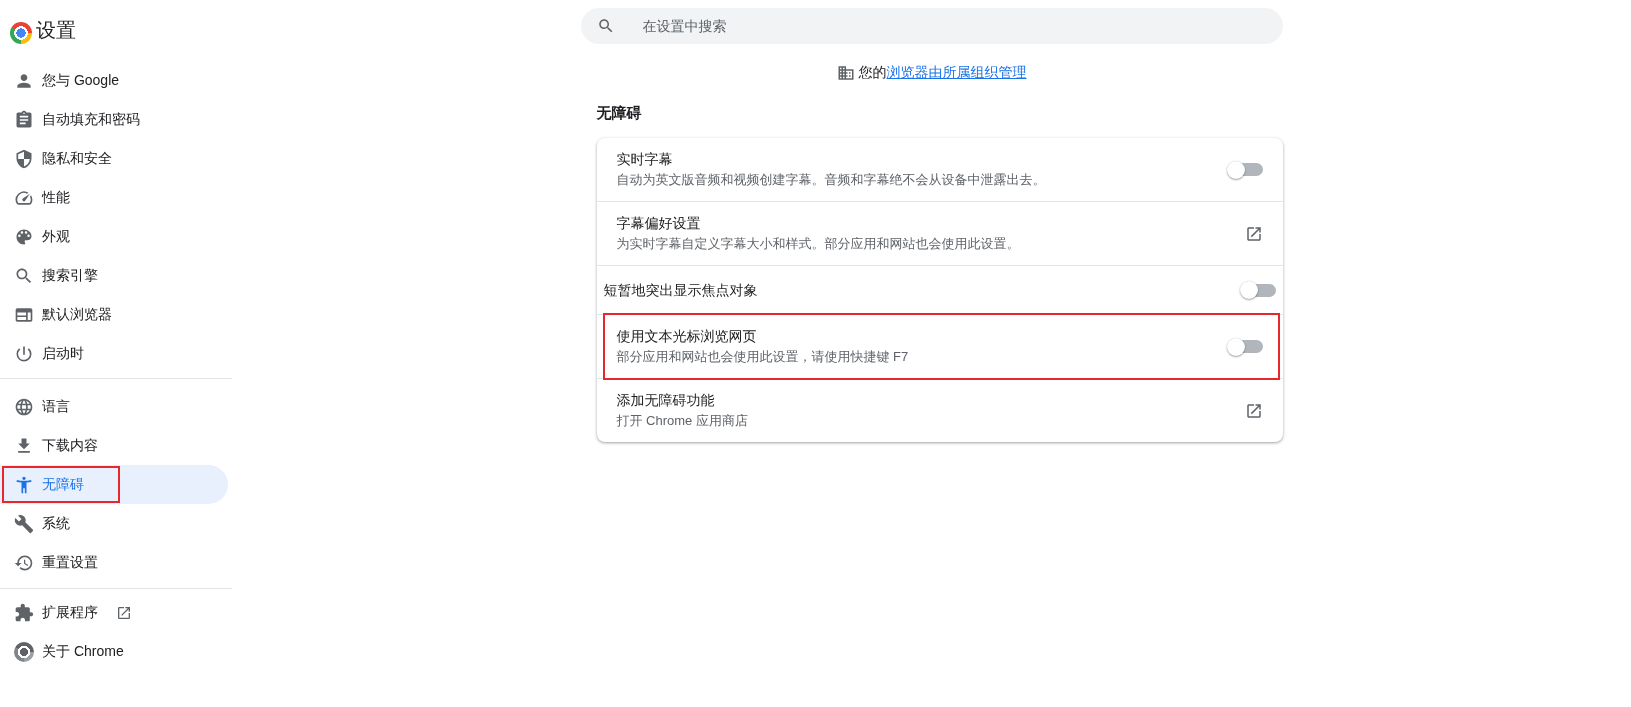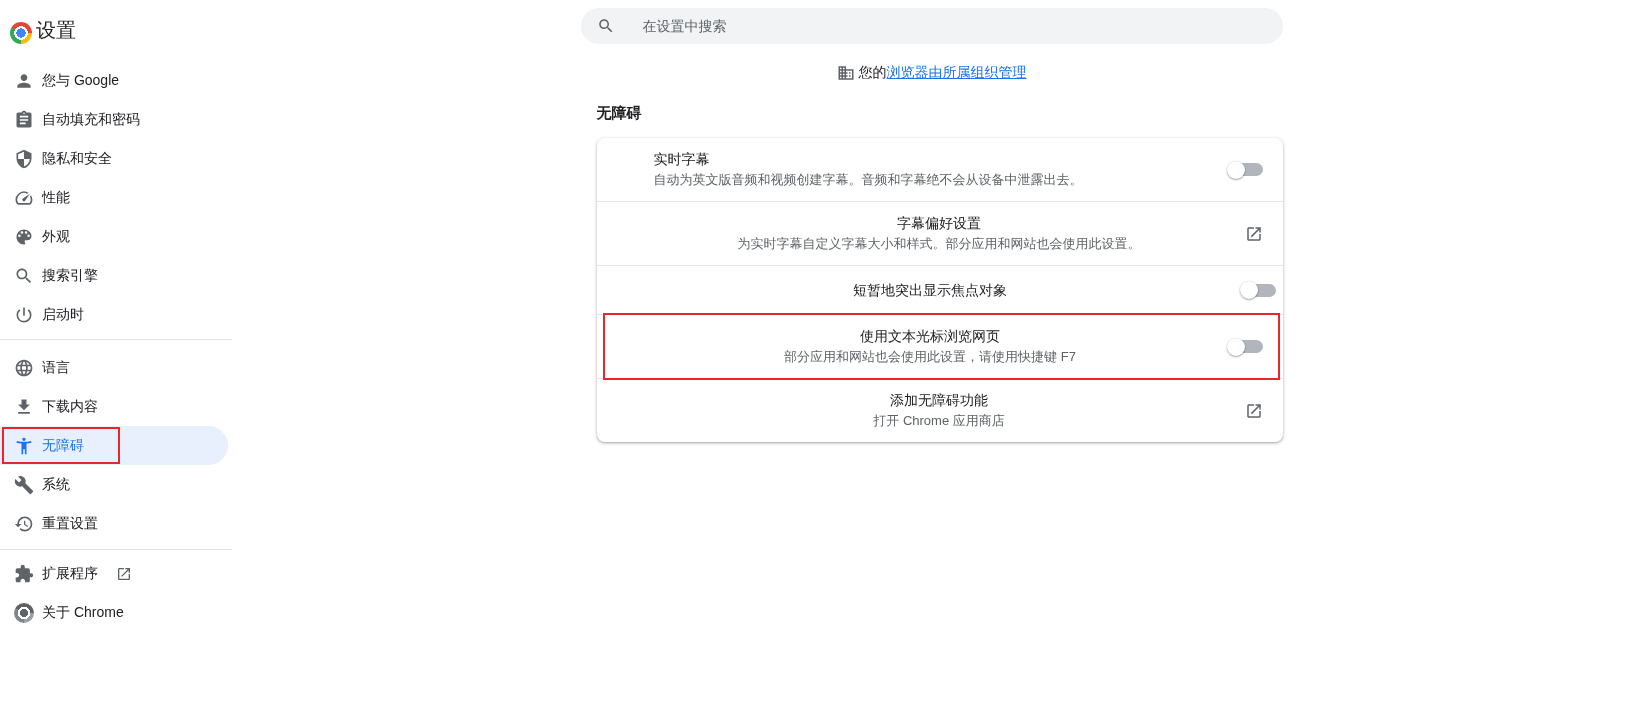--- a/index.html
+++ b/index.html
@@ -50,22 +50,22 @@
              gap:4px; font-size:14px; color:#5f6368; }
   .managed svg { width:18px; height:18px; fill:#5f6368; }
   .managed a { color:#1a73e8; text-decoration:underline; cursor:pointer; }
 
   .page-heading { margin:22px 0 0 16px; font-size:15px; color:#202124; }
 
   .card { margin:15px 0 0 16px; width:686px; background:#fff; border-radius:8px;
           box-shadow:0 1px 2px rgba(60,64,67,.3), 0 1px 3px 1px rgba(60,64,67,.15); }
   .row { position:relative; display:flex; align-items:center; padding:11px 20px; cursor:pointer; }
   .row.single { padding:14px 7px; }
-  .row + .row { border-top:1px solid #e3e5e8;text-align:center; }
-  .row-text { flex:1; min-width:0;margin-left:37px; }
+  .row + .row { border-top:1px solid #e3e5e8; }
+  .row-text { flex:1; min-width:0; }
   .row-title { font-size:14px; line-height:20px; color:#202124; }
   .row-sub { font-size:13px; line-height:20px; margin-top:1px; color:#5f6368; }
   .row-control { margin-left:20px; flex-shrink:0; display:flex; align-items:center; }
   .row-control .ext svg { width:18px; height:18px; fill:#5f6368; display:block; }
 
   .toggle { position:relative; width:36px; height:18px; cursor:pointer; }
   .toggle .track { position:absolute; left:2px; top:2.5px; width:34px; height:13px;
                    border-radius:7px; background:#b1b6bc; }
   .toggle .thumb { position:absolute; left:0; top:0; width:18px; height:18px; border-radius:50%;
                    background:#fff; box-shadow:0 1px 2px rgba(0,0,0,.35), 0 0 1px rgba(0,0,0,.2); }
@@ -127,20 +127,28 @@
       <span class="ic">
           <svg viewBox="0 0 24 24">
             <path d="M15.5 14h-.79l-.28-.27C15.41 12.59 16 11.11 16 9.5 16 5.91 13.09 3 9.5 3S3 5.91 3 9.5 5.91 16 9.5 16c1.61 0 3.09-.59 4.23-1.57l.27.28v.79l5 4.99L20.49 19l-4.99-5zm-6 0C7.01 14 5 11.99 5 9.5S7.01 5 9.5 5 14 7.01 14 9.5 11.99 14 9.5 14z"></path>
           </svg>
         </span>
       <span>搜索引擎</span>
     </div>
     <div class="nav-item">
       <span class="ic">
           <svg viewBox="0 0 24 24">
+            <path d="M20 4H4c-1.1 0-1.99.9-1.99 2L2 18c0 1.1.9 2 2 2h16c1.1 0 2-.9 2-2V6c0-1.1-.9-2-2-2zM4 9h10.5v3.5H4V9zm0 5.5h10.5V18H4v-3.5zM20 18h-3.5V9H20v9z"></path>
+          </svg>
+        </span>
+      <span>默认浏览器</span>
+    </div>
+    <div class="nav-item">
+      <span class="ic">
+          <svg viewBox="0 0 24 24">
             <path d="M13 3h-2v10h2V3zm4.83 2.17l-1.42 1.42A6.92 6.92 0 0 1 19 12c0 3.87-3.13 7-7 7A6.995 6.995 0 0 1 7.58 6.58L6.17 5.17A8.932 8.932 0 0 0 3 12a9 9 0 0 0 18 0c0-2.74-1.23-5.18-3.17-6.83z"></path>
           </svg>
         </span>
       <span>启动时</span>
     </div>
 
     <div class="nav-divider div1"></div>
 
     <div class="nav-item">
       <span class="ic">

